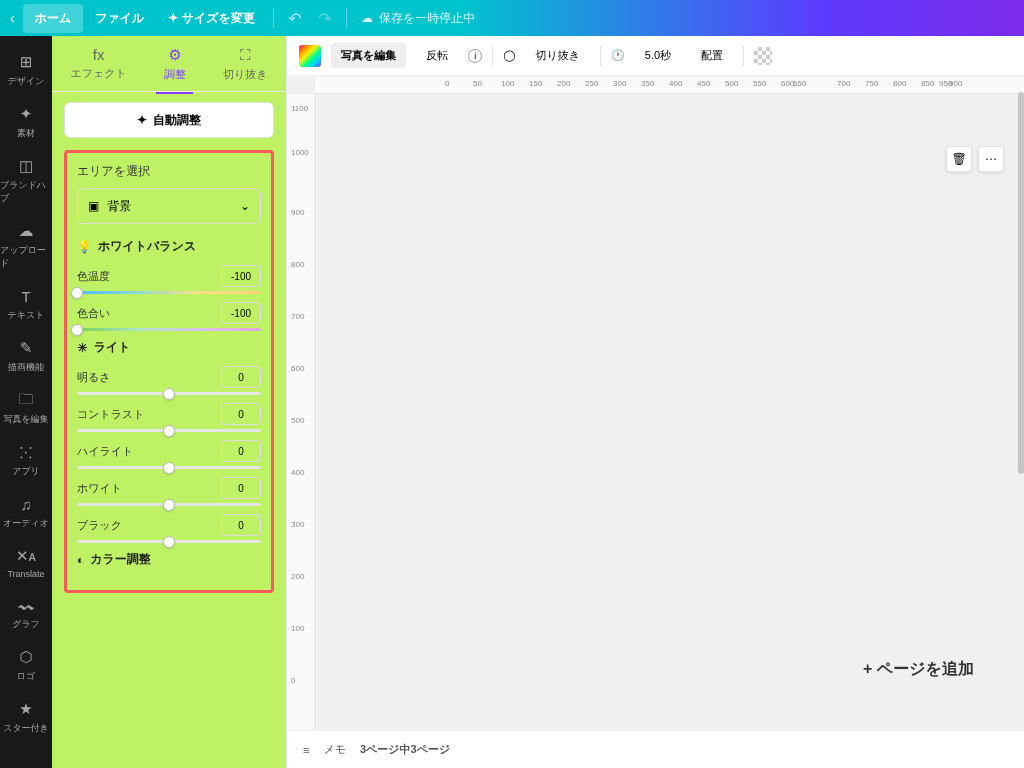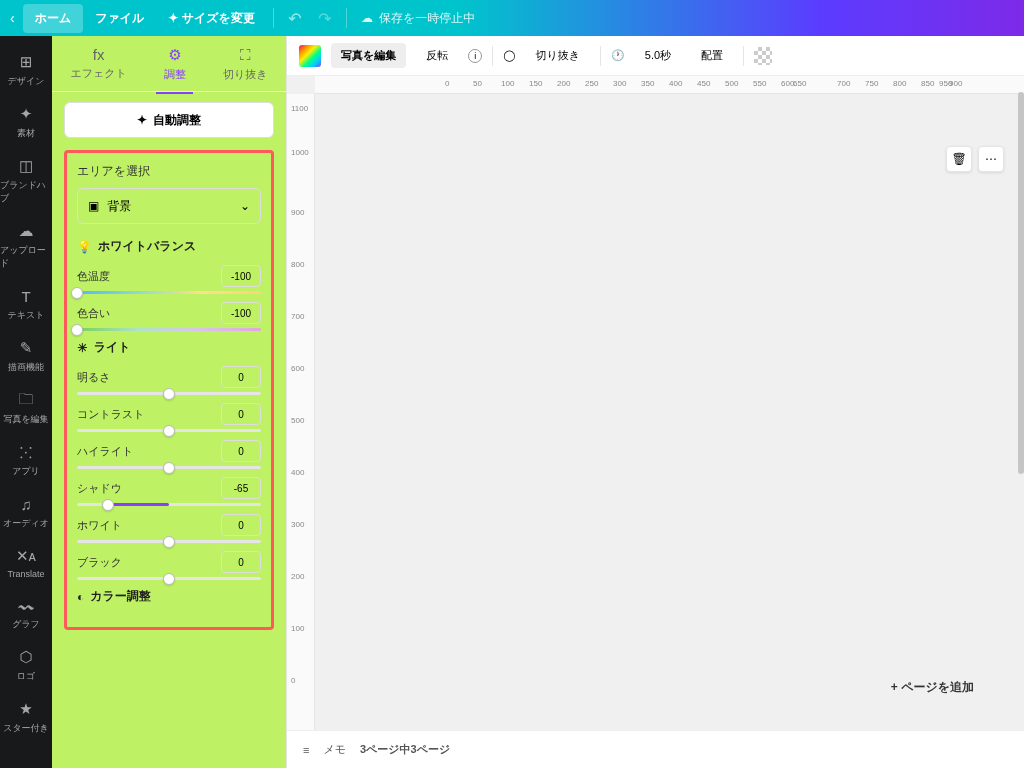--- a/index.html
+++ b/index.html
@@ -58,21 +58,21 @@
 .ruler-h { position: absolute; top: 0; left: 28px; right: 0; height: 18px; background: #fafafa; border-bottom: 1px solid #e5e5e5; font-size: 8px; color: #888; display: flex; }
 .ruler-h span { position: absolute; top: 3px; }
 .ruler-v { position: absolute; top: 18px; left: 0; width: 28px; bottom: 0; background: #fafafa; border-right: 1px solid #e5e5e5; font-size: 8px; color: #888; }
 .ruler-v span { position: absolute; left: 4px; writing-mode: horizontal-tb; }
 .pagewrap { position: absolute; left: 150px; top: 50px; }
 .ptitle { font-size: 11px; color: #777; margin-bottom: 6px; }
 .page { width: 560px; height: 520px; background: #fff; box-shadow: 0 2px 8px rgba(0,0,0,.15); border: 2px solid #8b3dff; position: relative; overflow: hidden; }
 .pageimg { width: 100%; height: 100%; }
 .pagectrl { position: absolute; right: 20px; top: 70px; display: flex; gap: 6px; }
 .pagectrl .pc { width: 26px; height: 26px; background: #fff; border: 1px solid #e5e5e5; border-radius: 4px; display: flex; align-items: center; justify-content: center; font-size: 12px; cursor: pointer; box-shadow: 0 1px 3px rgba(0,0,0,.1); }
-.addpage { position: absolute; bottom: 34px; right: 50px; font-size: 12px; color: #333; cursor: pointer; font-weight: 600; text-align: center; }
+.addpage { position: absolute; bottom: 50px; right: 50px; font-size: 16px; color: #333; cursor: pointer; font-weight: 600; text-align: center; }
 .cbottom { height: 38px; border-top: 1px solid #eee; display: flex; align-items: center; padding: 0 16px; gap: 14px; font-size: 11px; color: #555; }
 .scrolltrack { position: absolute; right: 0; top: 56px; bottom: 40px; width: 6px; }
 .scrolltrack .thumb { width: 6px; background: #c5c5c5; border-radius: 3px; position: absolute; }
 
 .panda { background: linear-gradient(135deg, #1a6b7a 0%, #2b8a9a 30%, #3aa5b0 60%, #1a6b7a 100%); position: relative; }
 .panda::before { content: ''; position: absolute; inset: 0; background:
   repeating-linear-gradient(-20deg, rgba(10,60,70,.4) 0 14px, rgba(40,120,140,.3) 14px 30px);
 }
 .panda-body { position: absolute; right: -20px; top: 60px; width: 340px; height: 340px; background: radial-gradient(ellipse at 40% 40%, #f2f2ec 0%, #e5e5dd 50%, #d0d0c5 100%); border-radius: 50% 40% 45% 55%; }
 .panda-head { position: absolute; right: 20px; top: 90px; width: 240px; height: 220px; background: radial-gradient(ellipse at 45% 45%, #f5f5ef 0%, #e8e8e0 60%, #d5d5cb 100%); border-radius: 50% 48% 52% 50%; }
@@ -239,30 +239,20 @@
               </div>
             </div>
             <div class="sld">
               <div class="sld-row">
                 <span class="sld-lbl">ハイライト</span>
                 <span class="sld-val">0</span>
               </div>
   <div class="sld-track">
                 <div class="sld-fill" style="left:50%;right:50%"></div>
                 <div class="sld-knob" style="left:50%"></div>
-              </div>
-            </div>
-            <div class="sld">
-              <div class="sld-row">
-                <span class="sld-lbl">シャドウ</span>
-                <span class="sld-val">-65</span>
-              </div>
-  <div class="sld-track">
-                <div class="sld-fill" style="left:17%;right:50%"></div>
-                <div class="sld-knob" style="left:17%"></div>
               </div>
             </div>
             <div class="sld">
               <div class="sld-row">
                 <span class="sld-lbl">ホワイト</span>
                 <span class="sld-val">0</span>
               </div>
   <div class="sld-track">
                 <div class="sld-fill" style="left:50%;right:50%"></div>
                 <div class="sld-knob" style="left:50%"></div>

